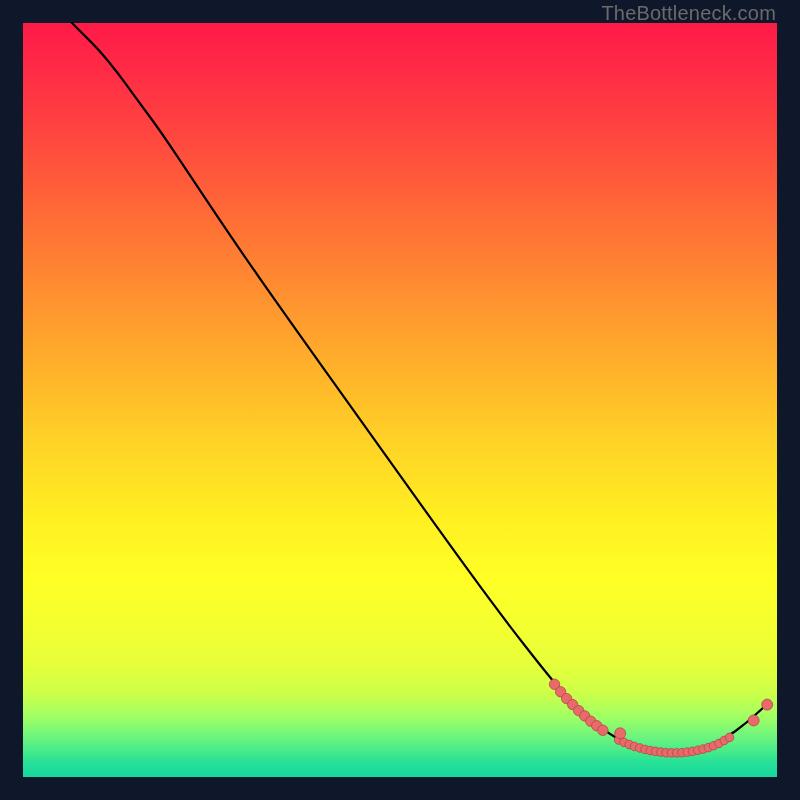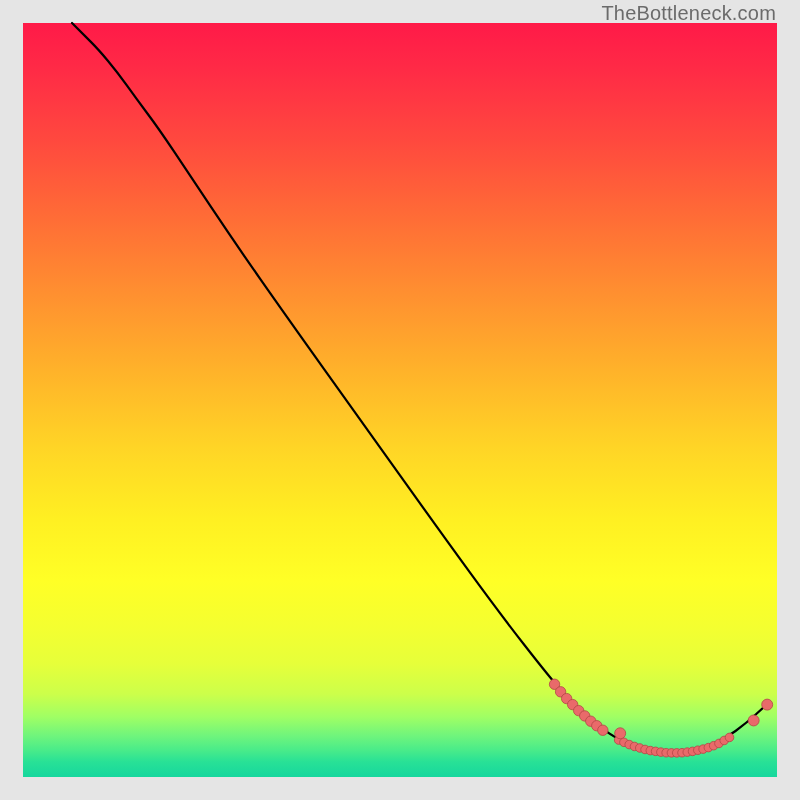--- a/index.html
+++ b/index.html
@@ -8,21 +8,21 @@
     width: 800px;
     height: 800px;
     background: #000;
     font-family: Arial, Helvetica, sans-serif;
     overflow: hidden;
   }
   .stage {
     position: relative;
     width: 800px;
     height: 800px;
-    background: #e5e5e5;
+    background: #0f172a;
   }
   .plot {
     position: absolute;
     top: 23px;
     left: 23px;
     width: 754px;
     height: 754px;
     
     background: linear-gradient(to bottom,
       #ff1a48 0%,

